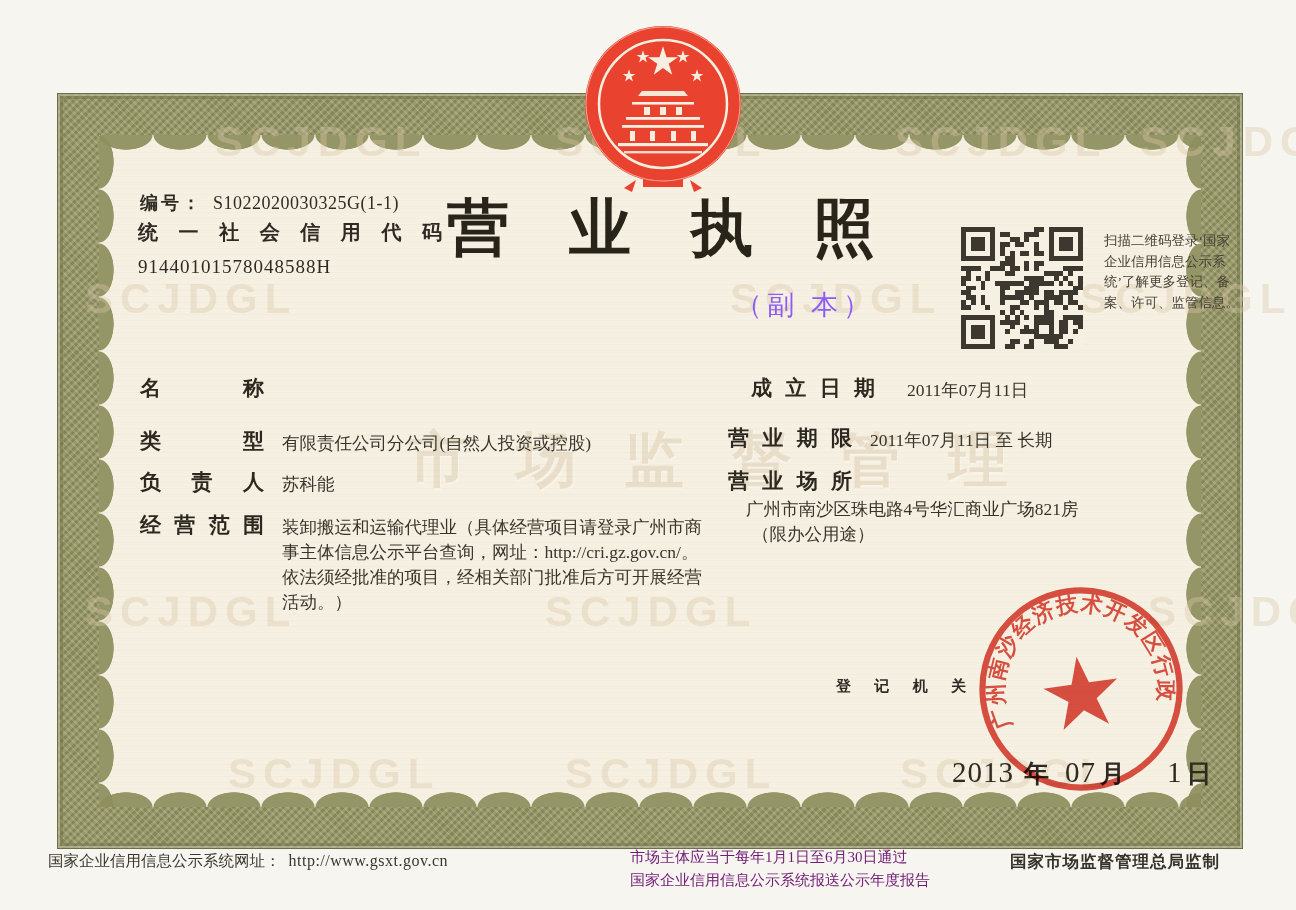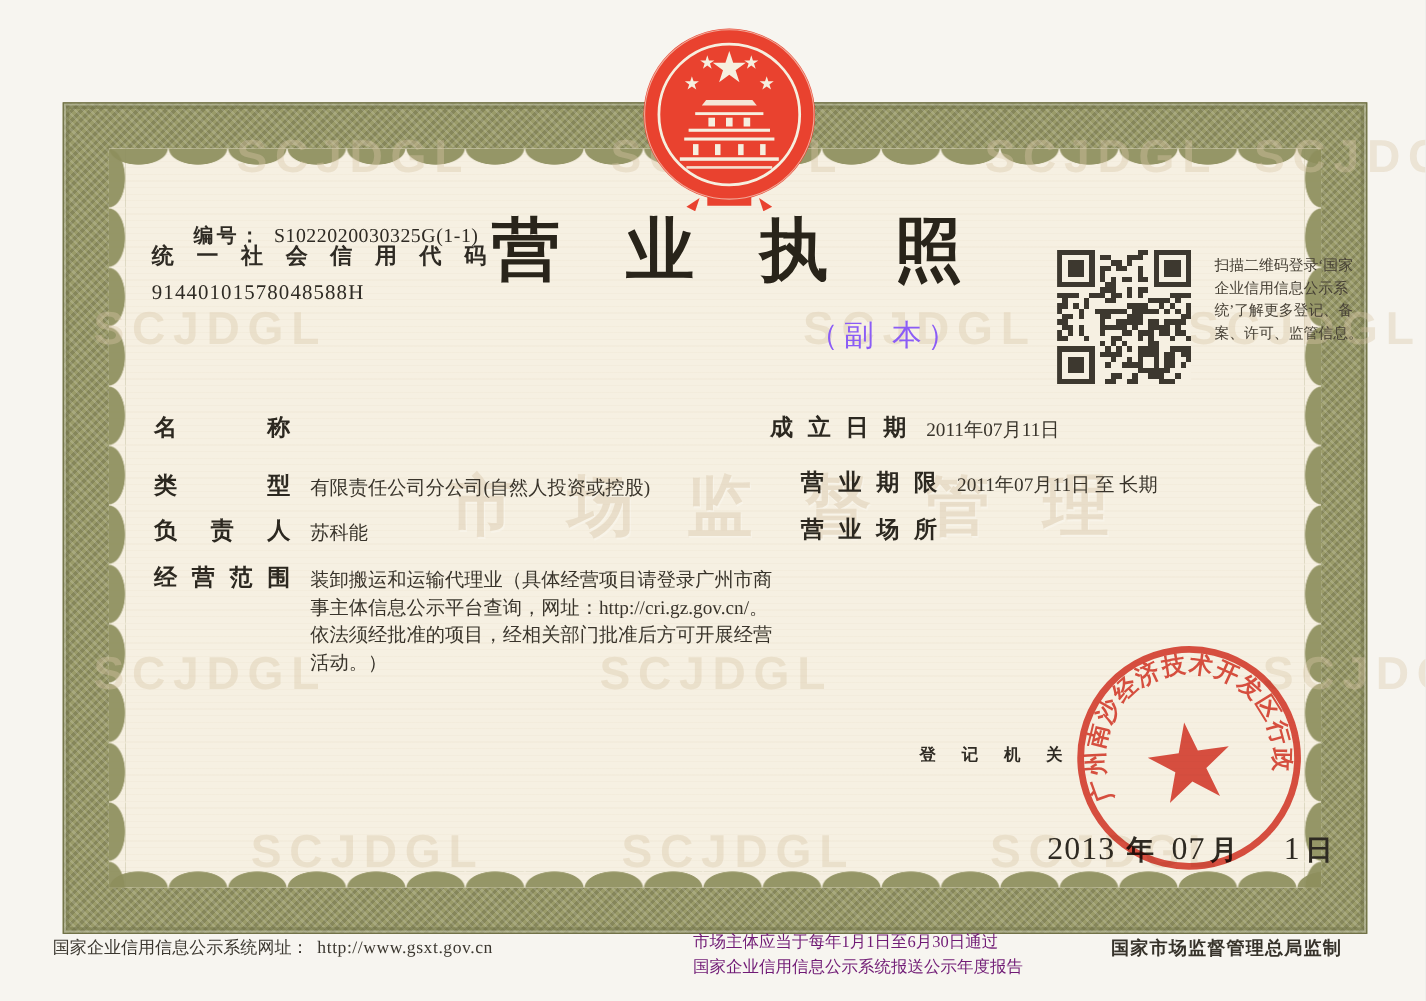--- a/index.html
+++ b/index.html
@@ -29,21 +29,21 @@
       background-image:radial-gradient(15px 27px at 100% 50%, #8d8e5c 0 96%, rgba(141,142,92,0) 100%);
       background-size:15px 54px;background-repeat:repeat-y;opacity:.92;}
   
   .wm{position:absolute;font-family:"Liberation Sans","DejaVu Sans",sans-serif;font-weight:700;
       font-size:42px;letter-spacing:7px;color:#d9c7a8;opacity:.38;z-index:1;user-select:none;}
   .wm-big{position:absolute;left:408px;top:420px;width:660px;font-size:60px;font-weight:700;
       letter-spacing:48px;color:#cdb795;opacity:.30;z-index:1;white-space:nowrap;
       text-shadow:1px 2px 0 rgba(255,255,255,.85);}
   
   .emblem{position:absolute;left:566px;top:22px;width:194px;height:170px;z-index:3;}
-  .serial{position:absolute;left:140px;top:202px;font-size:18px;z-index:2;margin-left:36px;}
+  .serial{position:absolute;left:140px;top:191px;font-size:18px;z-index:2;}
   .serial .lab{letter-spacing:3px;font-weight:600;}
   .serial .num{margin-left:10px;letter-spacing:.5px;}
   .credit-label{position:absolute;left:138px;top:219px;width:304px;font-size:20px;font-weight:600;
       text-align:justify;text-align-last:justify;letter-spacing:0;z-index:2;}
   .credit-code{position:absolute;left:138px;top:256px;font-size:19px;letter-spacing:1px;z-index:2;}
   .title{position:absolute;left:447px;top:194px;width:428px;font-size:62px;font-weight:700;
       color:#29241a;text-align:justify;text-align-last:justify;line-height:1.1;z-index:2;}
   .subtitle{position:absolute;left:447px;top:287px;width:428px;text-align:right;font-size:27px;
       letter-spacing:5px;color:#8b5cf6;z-index:2;}
   .qr{position:absolute;left:961px;top:227px;width:122px;height:122px;z-index:2;}
@@ -51,21 +51,21 @@
       color:#474136;z-index:2;}
   
   .row{position:absolute;display:flex;align-items:flex-start;z-index:2;}
   .flabel{flex:none;width:124px;font-size:21px;font-weight:600;color:#2c2820;
       text-align:justify;text-align-last:justify;line-height:1.25;}
   .fvalue{margin-left:18px;font-size:17.5px;line-height:1.42;color:#39342b;padding-top:3px;}
   .l1{left:140px;top:375px;width:580px;}
   .l2{left:140px;top:428px;width:580px;}
   .l3{left:140px;top:469px;width:580px;}
   .l4{left:140px;top:512px;width:575px;}
-  .r1{left:700px;top:375px;width:512px;}
+  .r1{left:751px;top:375px;width:512px;gap:14px;}
   .r2{left:728px;top:425px;width:512px;}
   .r3{left:728px;top:468px;width:512px;flex-direction:column;}
   .v2{padding-left:6px;}
   
   .registry{position:absolute;left:836px;top:677px;width:130px;font-size:15px;font-weight:600;
       text-align:justify;text-align-last:justify;z-index:2;}
   .seal{position:absolute;left:972px;top:580px;width:218px;height:218px;z-index:5;
       transform:rotate(-8deg);mix-blend-mode:multiply;opacity:.95;}
   .issue-date{position:absolute;left:952px;top:756px;z-index:4;display:flex;align-items:baseline;
       color:#2e2a22;}
@@ -386,20 +386,24 @@
   <div class="row r1">
     <div class="flabel">成立日期</div>
     <div class="fvalue">2011年07月11日</div>
   </div>
   <div class="row r2">
     <div class="flabel">营业期限</div>
     <div class="fvalue">2011年07月11日 至 长期</div>
   </div>
   <div class="row r3">
     <div class="flabel">营业场所</div>
+    <div class="fvalue">
+      <div>广州市南沙区珠电路4号华汇商业广场821房</div>
+      <div class="v2">（限办公用途）</div>
+    </div>
   </div>
 
   <div class="registry">登记机关</div>
 
   <svg class="seal" viewBox="0 0 230 230">
     <defs>
       <path id="sealArc" d="M 38,143 A 82,82 0 1 1 192,143" fill="none"></path>
     </defs>
     <circle cx="115" cy="115" r="104" fill="none" stroke="#d93a2c" stroke-width="6.5" opacity=".92"></circle>
     <polygon transform="translate(115,122) scale(2.75)" fill="#d93a2c" opacity=".92" points="0,-15 3.37,-4.64 14.27,-4.64 5.45,1.77 8.82,12.13 0,5.73 -8.82,12.13 -5.45,1.77 -14.27,-4.64 -3.37,-4.64"></polygon>

